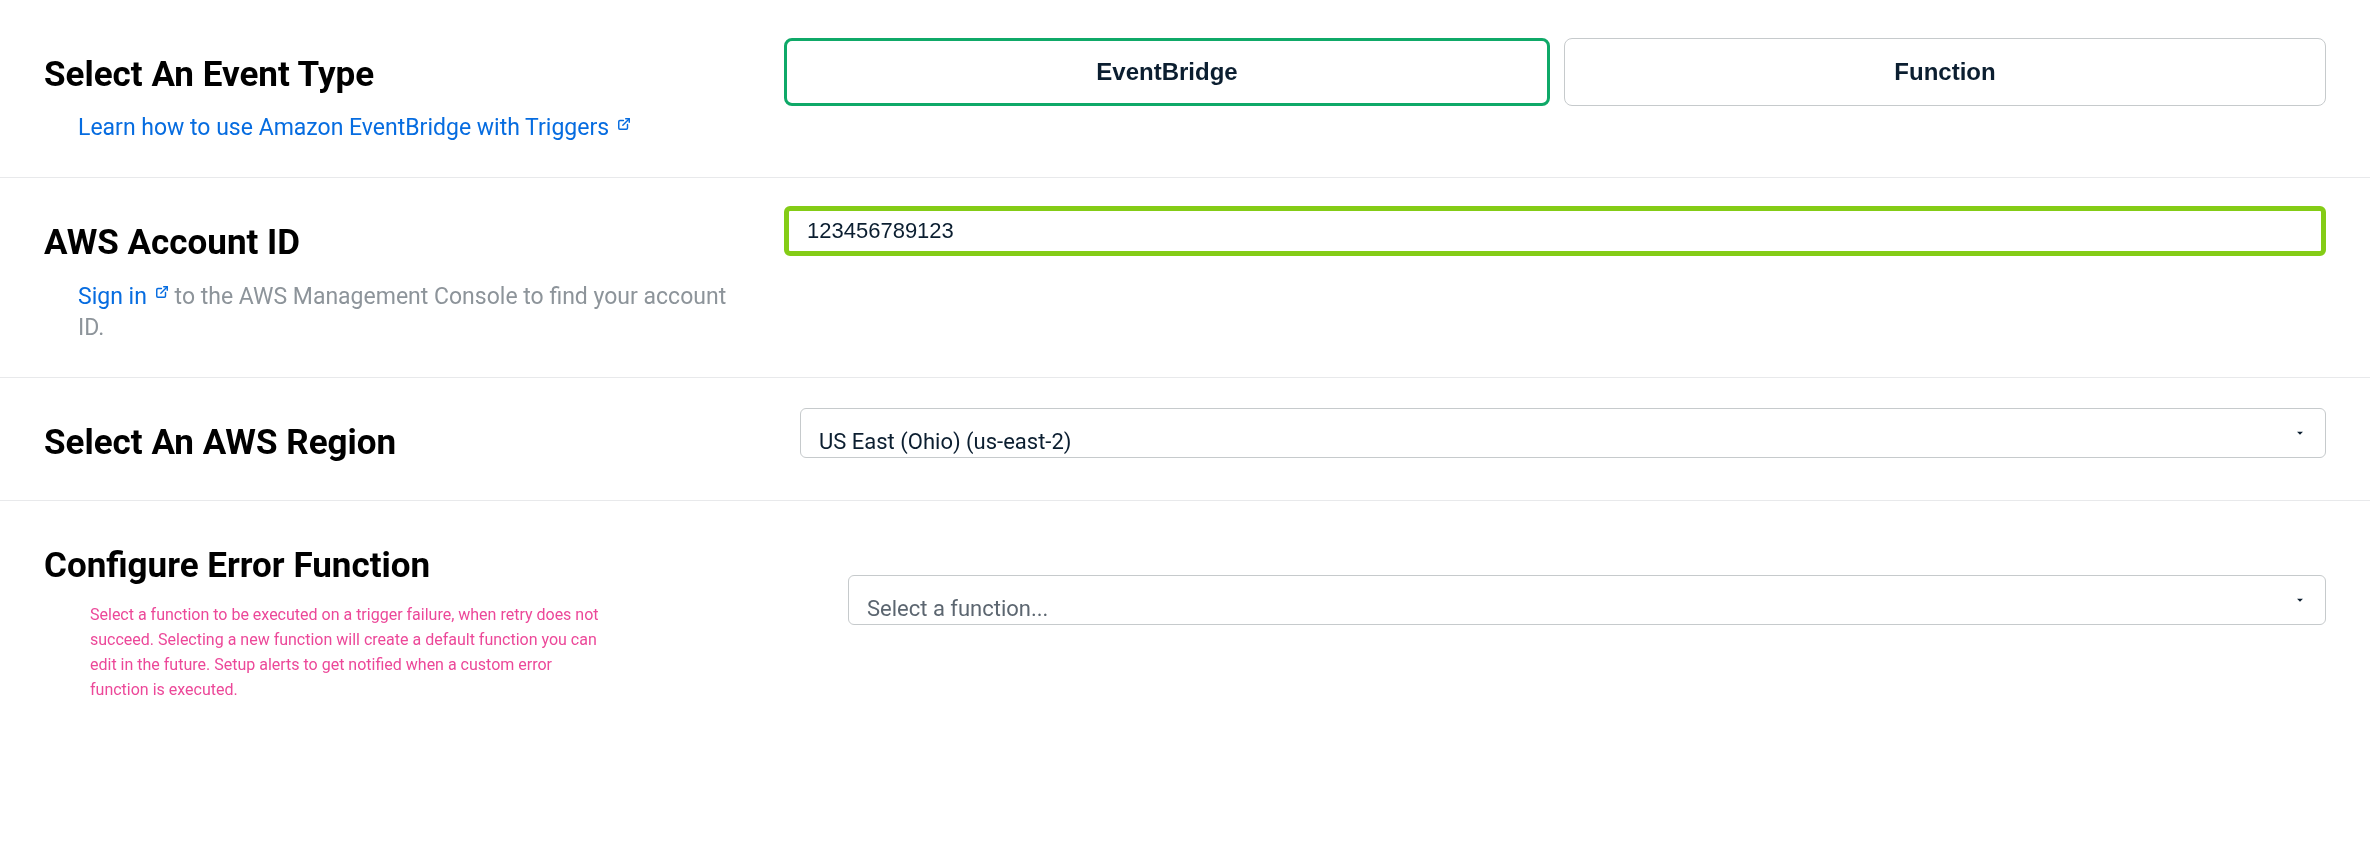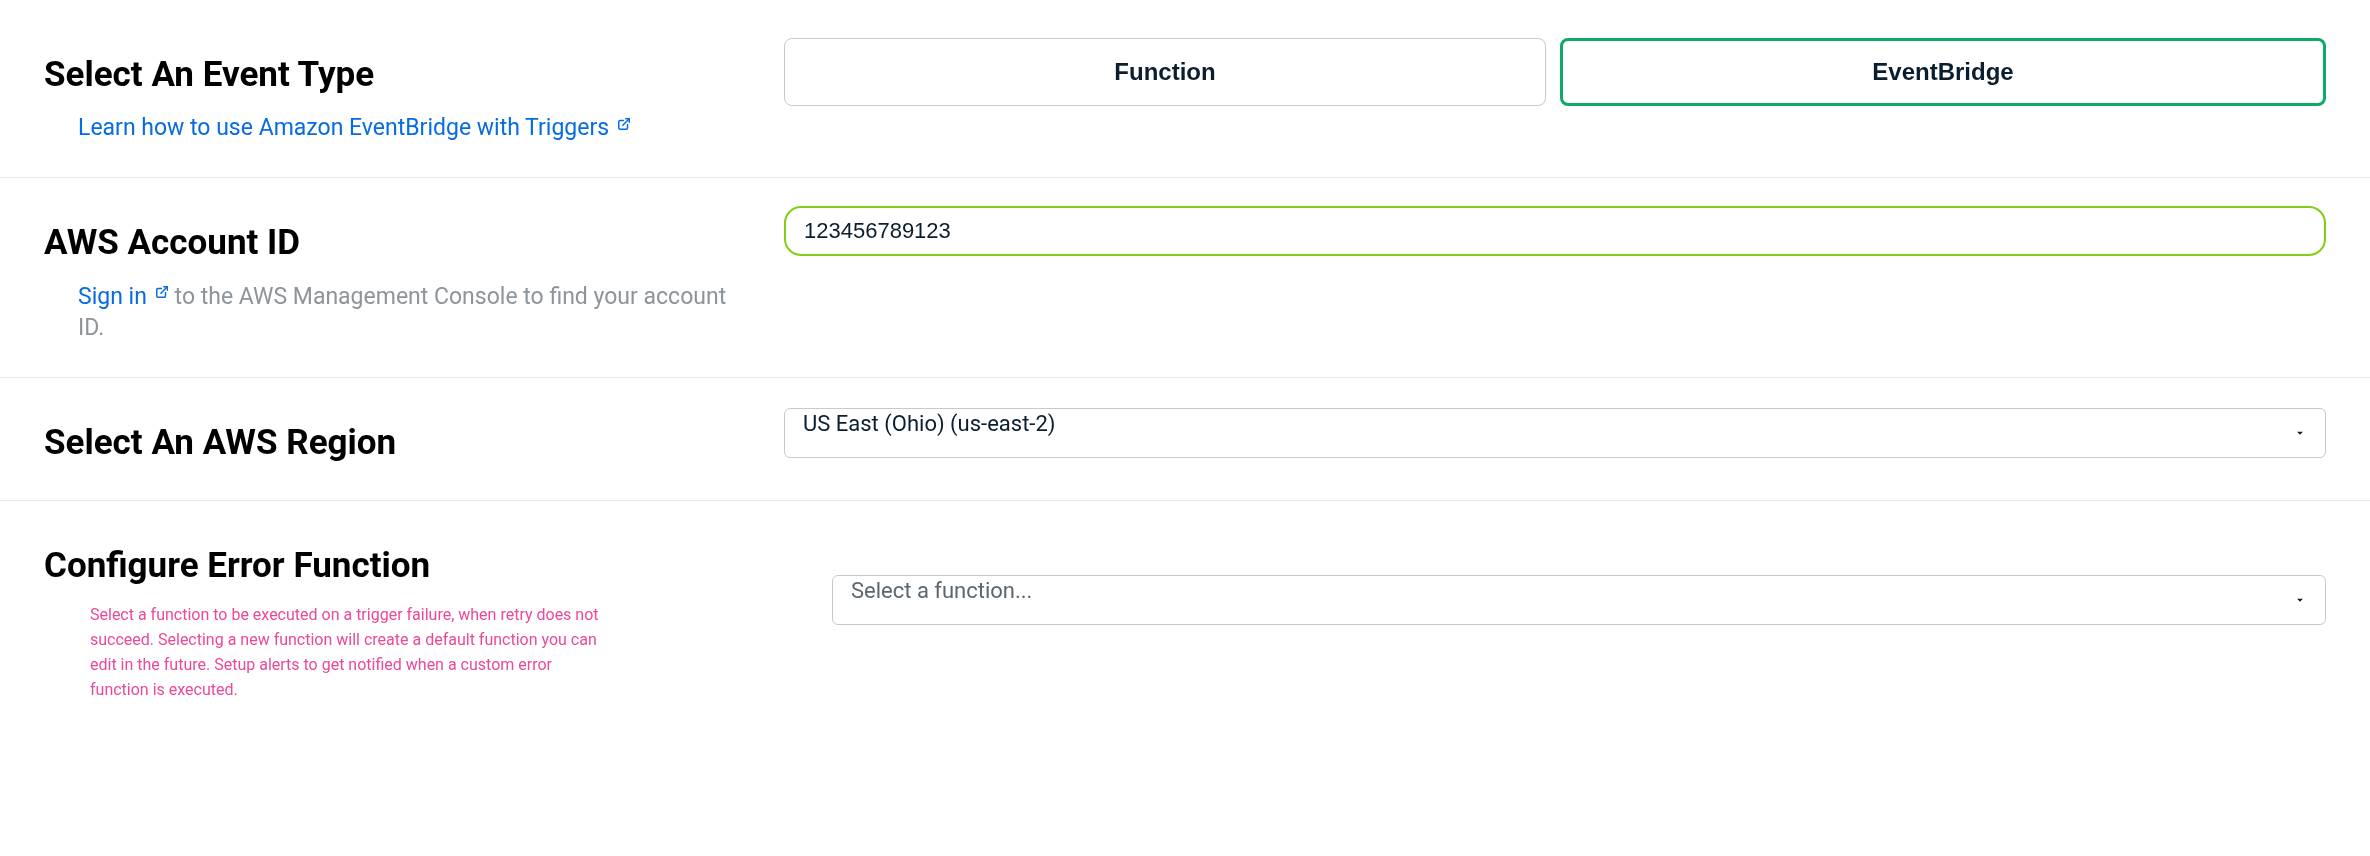--- a/index.html
+++ b/index.html
@@ -78,43 +78,44 @@
     justify-content: center;
   }
   .toggle-btn.selected {
     border: 3px solid #0fa968;
   }
 
   
   .text-input {
     width: 100%;
     height: 50px;
-    border: 2px solid #84cc16;
-    border-radius: 17px;
+    border: 5px solid #84cc16;
+    border-radius: 6px;
     padding: 0 18px;
     font-size: 22px;
     color: #0b1e30;
     background: #fff;
   }
 
   
   .select {
     width: 100%;
     height: 50px;
     border: 1px solid #c6cacc;
     border-radius: 6px;
     padding: 0 76px 0 18px;
     font-size: 22px;
     color: #0b1e30;
     background: #fff;
     display: flex;
-    align-items: flex-start;
+    align-items: flex-end;
     justify-content: space-between;
     cursor: pointer;
     position: relative;
+    margin-left: 16px;
   }
   .select .placeholder { color: #5c6670; }
   .select .chevron {
     position: absolute;
     right: 18px;
     top: 50%;
     transform: translateY(-50%);
     display: flex;
     align-items: center;
     color: #0b1e30;
@@ -141,22 +142,22 @@
                 <path d="M18 13v6a2 2 0 0 1-2 2H5a2 2 0 0 1-2-2V8a2 2 0 0 1 2-2h6"></path>
                 <polyline points="15 3 21 3 21 9"></polyline>
                 <line x1="10" y1="14" x2="21" y2="3"></line>
               </svg>
           </span>
         </a>
       </div>
     </div>
     <div class="right">
       <div class="toggle-group right-stack">
+        <button class="toggle-btn selected">EventBridge</button>
         <button class="toggle-btn">Function</button>
-        <button class="toggle-btn selected">EventBridge</button>
       </div>
     </div>
   </div>
 
   <div class="row">
     <div class="left">
       <h3 class="section-title">AWS Account ID</h3>
       <div class="help-line">
         <a class="link">
           <span>Sign in</span>

